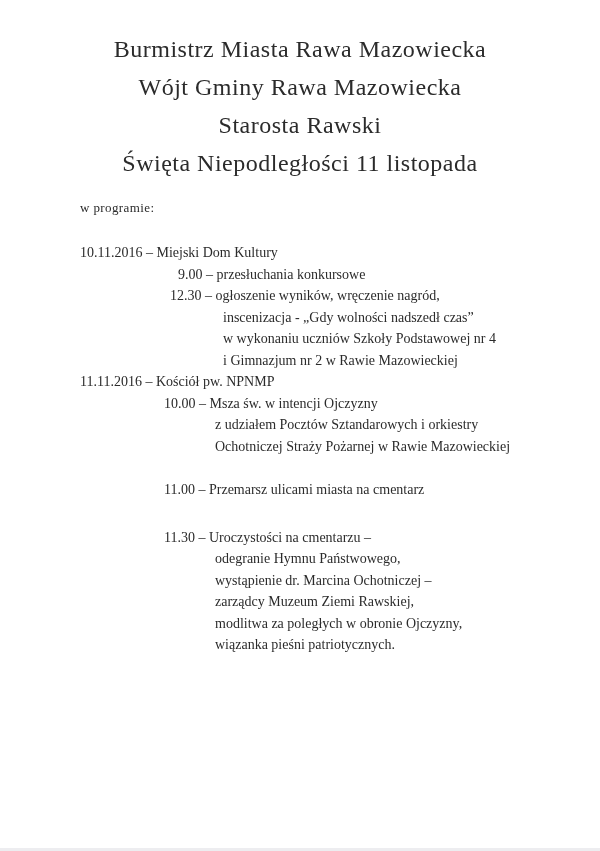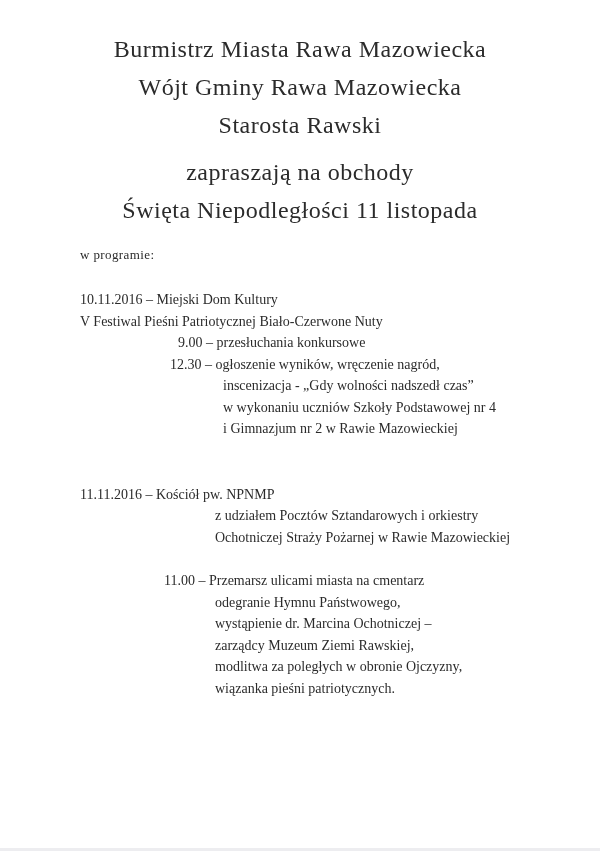--- a/index.html
+++ b/index.html
@@ -29,21 +29,21 @@
     letter-spacing: 0.4px;
   }
   
   .section {
     margin-left: 80px;
     margin-right: 40px;
     font-size: 14px;
     line-height: 21.5px;
   }
   .section-day1 { margin-top: 26px; }
-  .section-day2 { margin-top: 44px; }
+  .section-day2 { }
   .line { white-space: nowrap; }
   
   .ind-900   { padding-left: 98px; }
   .ind-1230  { padding-left: 90px; }
   .ind-cont1 { padding-left: 143px; }
   
   .ind-time2 { padding-left: 84px; }
   .ind-cont2 { padding-left: 135px; }
   
   .gap-a { margin-top: 22px; }
@@ -58,41 +58,41 @@
 </style>
 </head>
 <body>
 
 <div class="page">
 
   <div class="header">
     <div class="line">Burmistrz Miasta Rawa Mazowiecka</div>
     <div class="line">Wójt Gminy Rawa Mazowiecka</div>
     <div class="line">Starosta Rawski</div>
-    <div class="line invite-line">zapraszają na obchody</div>
     <div class="line">Święta Niepodległości 11 listopada</div>
   </div>
 
   <div class="program-label">w programie:</div>
 
   <div class="section section-day1">
     <div class="line">10.11.2016 – Miejski Dom Kultury</div>
-    <div class="line">V Festiwal Pieśni Patriotycznej Biało-Czerwone Nuty</div>
     <div class="line ind-900">9.00 – przesłuchania konkursowe</div>
     <div class="line ind-1230">12.30 – ogłoszenie wyników, wręczenie nagród,</div>
     <div class="line ind-cont1">inscenizacja - „Gdy wolności nadszedł czas”</div>
     <div class="line ind-cont1">w wykonaniu uczniów Szkoły Podstawowej nr 4</div>
     <div class="line ind-cont1">i  Gimnazjum nr 2 w Rawie Mazowieckiej</div>
   </div>
 
   <div class="section section-day2">
     <div class="line">11.11.2016 – Kościół pw. NPNMP</div>
+    <div class="line ind-time2">10.00 – Msza św. w intencji Ojczyzny</div>
     <div class="line ind-cont2">z udziałem Pocztów Sztandarowych i orkiestry</div>
     <div class="line ind-cont2">Ochotniczej Straży Pożarnej w Rawie Mazowieckiej</div>
     <div class="line ind-time2 gap-a">11.00 – Przemarsz ulicami miasta na cmentarz</div>
+    <div class="line ind-time2 gap-b">11.30 – Uroczystości na cmentarzu –</div>
     <div class="line ind-cont2">odegranie Hymnu Państwowego,</div>
     <div class="line ind-cont2">wystąpienie dr. Marcina Ochotniczej –</div>
     <div class="line ind-cont2">zarządcy Muzeum Ziemi Rawskiej,</div>
     <div class="line ind-cont2">modlitwa za poległych w obronie Ojczyzny,</div>
     <div class="line ind-cont2">wiązanka pieśni patriotycznych.</div>
   </div>
 
   <div class="bottom-strip"></div>
 </div>
 

